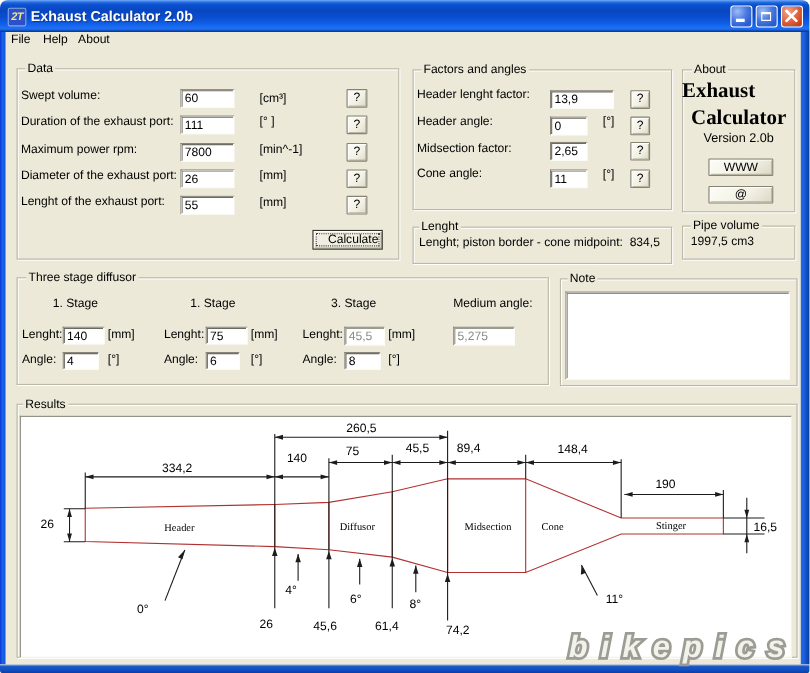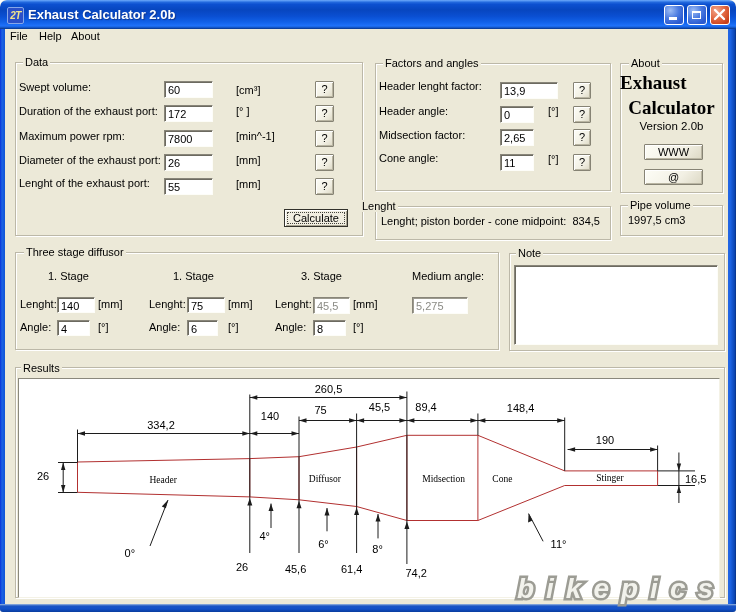--- a/index.html
+++ b/index.html
@@ -60,36 +60,36 @@
   <div class="menu" style="left:71px;">About</div>
 
   <div class="g" style="left:15px;top:62px;width:348px;height:174px;"></div>
   <div class="gl" style="left:23px;top:56px;">Data</div>
   <div class="lbl" style="left:19px;top:81px;">Swept volume:</div>
   <div class="lbl" style="left:19px;top:105px;">Duration of the exhaust port:</div>
   <div class="lbl" style="left:19px;top:130px;">Maximum power rpm:</div>
   <div class="lbl" style="left:19px;top:153.5px;">Diameter of the exhaust port:</div>
   <div class="lbl" style="left:19px;top:176.5px;">Lenght of the exhaust port:</div>
   <div class="inp" style="left:164px;top:81px;width:49px;height:17px;">60</div>
-  <div class="inp" style="left:164px;top:105px;width:49px;height:17px;">172</div>
+  <div class="inp" style="left:164px;top:105px;width:49px;height:17px;">111</div>
   <div class="inp" style="left:164px;top:130px;width:49px;height:17px;">7800</div>
   <div class="inp" style="left:164px;top:154px;width:49px;height:17px;">26</div>
   <div class="inp" style="left:164px;top:178px;width:49px;height:17px;">55</div>
   <div class="lbl" style="left:236px;top:84px;">[cm³]</div>
   <div class="lbl" style="left:236px;top:105px;">[° ]</div>
   <div class="lbl" style="left:236px;top:130px;">[min^-1]</div>
   <div class="lbl" style="left:236px;top:154px;">[mm]</div>
   <div class="lbl" style="left:236px;top:178px;">[mm]</div>
   <div class="btn" style="left:315px;top:81px;width:19px;height:17px;">?</div>
   <div class="btn" style="left:315px;top:105px;width:19px;height:17px;">?</div>
   <div class="btn" style="left:315px;top:130px;width:19px;height:17px;">?</div>
   <div class="btn" style="left:315px;top:154px;width:19px;height:17px;">?</div>
   <div class="btn" style="left:315px;top:178px;width:19px;height:17px;">?</div>
   <div style="position:absolute;left:284px;top:209px;width:64px;height:18px;box-sizing:border-box;border:1px solid #32312b;background:#f1eee1;box-shadow:inset 1px 1px 0 #fff,inset -1px -1px 0 #a9a593;">
-    <div style="position:absolute;left:2px;top:2px;right:2px;bottom:2px;border:1px dotted #45443e;font-size:11px;line-height:11px;text-align:center;">Calculate</div>
+    <div style="position:absolute;left:2px;top:2px;right:2px;bottom:2px;border:1px dotted #45443e;font-size:11px;line-height:11px;text-align:right;">Calculate</div>
     </div>
 
   <div class="g" style="left:375px;top:63px;width:236px;height:128px;"></div>
   <div class="gl" style="left:383px;top:57px;">Factors and angles</div>
   <div class="lbl" style="left:379px;top:80px;">Header lenght factor:</div>
   <div class="lbl" style="left:379px;top:104.5px;">Header angle:</div>
   <div class="lbl" style="left:379px;top:129px;">Midsection factor:</div>
   <div class="lbl" style="left:379px;top:152px;">Cone angle:</div>
   <div class="inp" style="left:500px;top:82px;width:58px;height:17px;">13,9</div>
   <div class="inp" style="left:500px;top:106px;width:34px;height:17px;">0</div>
@@ -104,21 +104,21 @@
 
   <div class="g" style="left:620px;top:63px;width:103px;height:130px;"></div>
   <div class="gl" style="left:629px;top:57px;">About</div>
   <div class="lbl" style="left:620px;top:71.5px;width:103px;text-align:left;font-family:'Liberation Serif',serif;font-weight:bold;font-size:19px;">Exhaust</div>
   <div class="lbl" style="left:620px;top:96.5px;width:103px;text-align:center;font-family:'Liberation Serif',serif;font-weight:bold;font-size:19px;">Calculator</div>
   <div class="lbl" style="left:620px;top:120px;width:103px;text-align:center;font-size:11.5px;">Version 2.0b</div>
   <div class="btn" style="left:644px;top:144px;width:59px;height:16px;">WWW</div>
   <div class="btn" style="left:644px;top:169px;width:59px;height:16px;">@</div>
 
   <div class="g" style="left:375px;top:206px;width:236px;height:34px;"></div>
-  <div class="gl" style="left:360px;top:200px;">Lenght</div>
+  <div class="gl" style="left:381px;top:200px;">Lenght</div>
   <div class="lbl" style="left:381px;top:215px;">Lenght; piston border - cone midpoint:&nbsp; 834,5</div>
 
   <div class="g" style="left:620px;top:205px;width:103px;height:31px;"></div>
   <div class="gl" style="left:628px;top:199px;">Pipe volume</div>
   <div class="lbl" style="left:628px;top:213.5px;">1997,5 cm3</div>
 
   <div class="g" style="left:15px;top:252px;width:484px;height:98px;"></div>
   <div class="gl" style="left:24px;top:246px;">Three stage diffusor</div>
   <div class="lbl" style="left:48px;top:270px;">1. Stage</div>
   <div class="lbl" style="left:173px;top:270px;">1. Stage</div>

